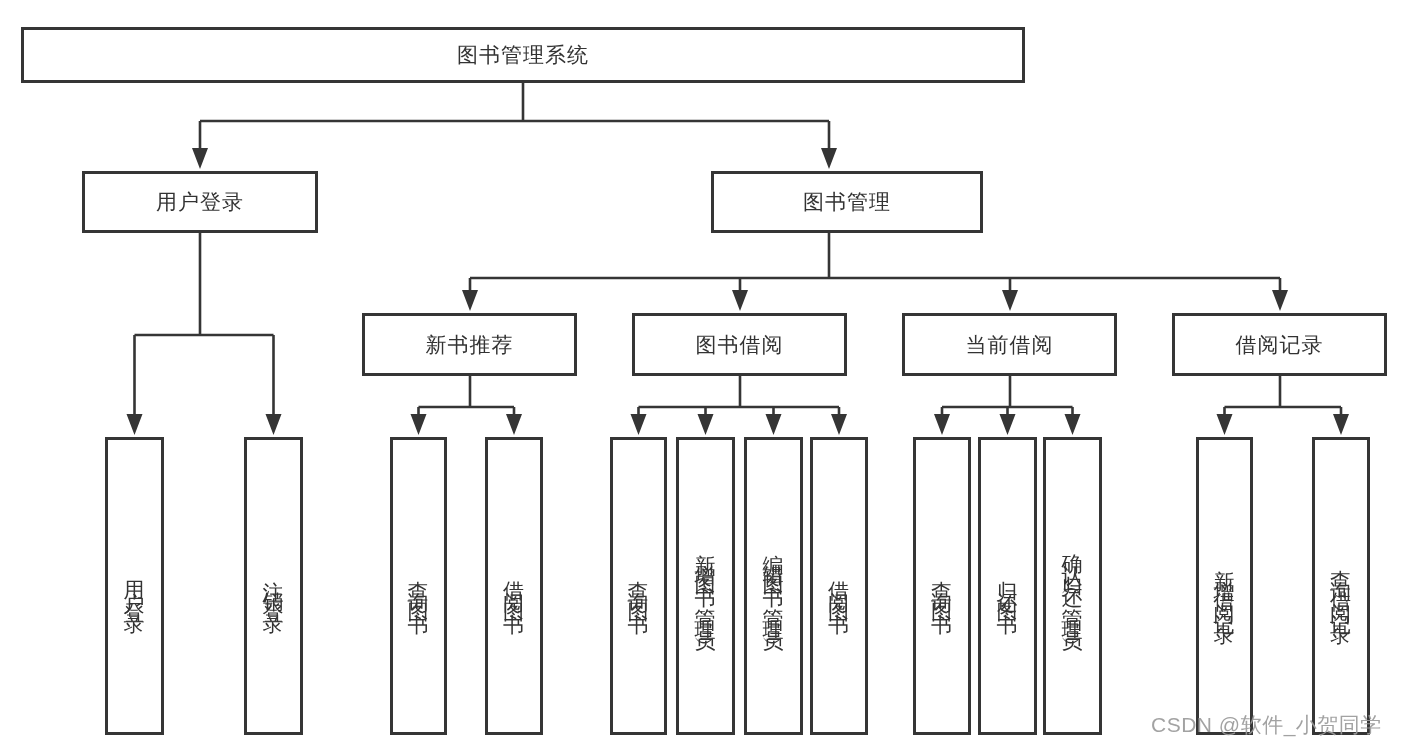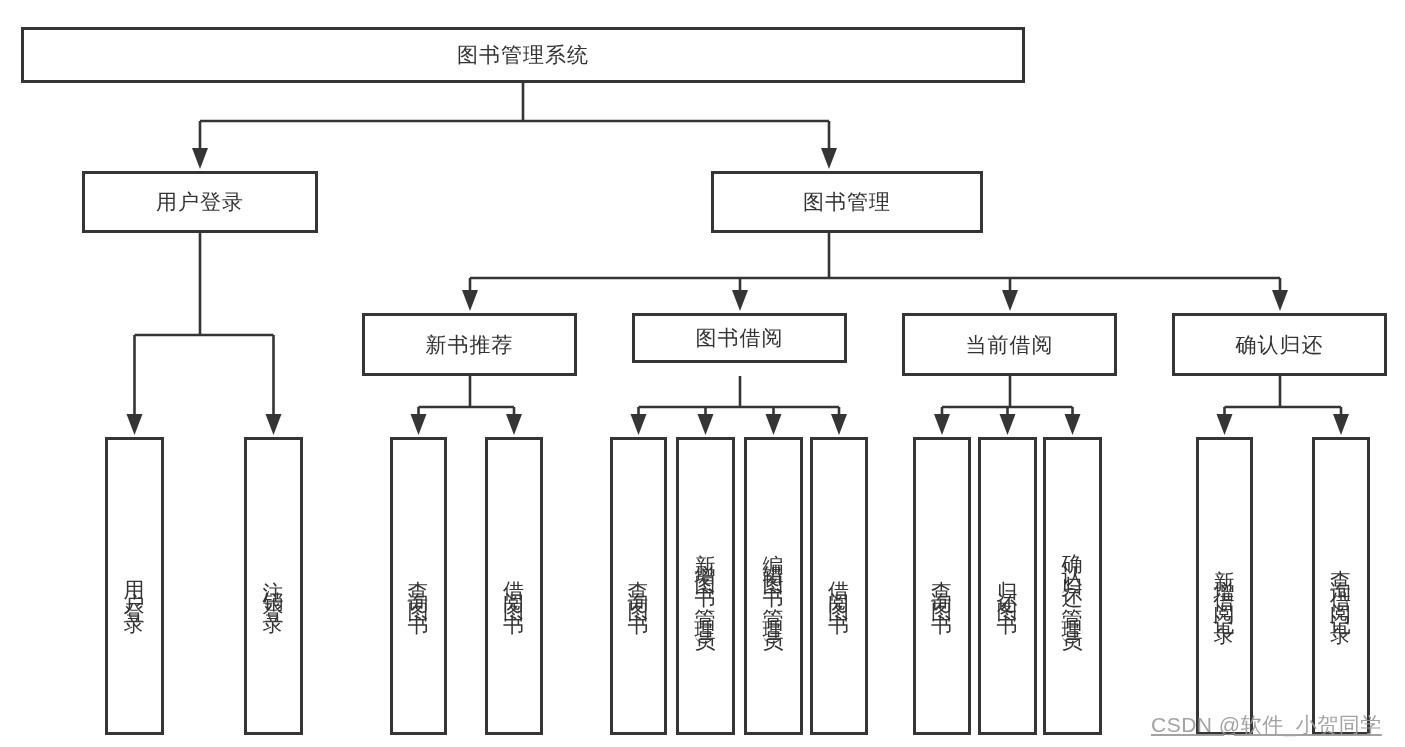--- a/index.html
+++ b/index.html
@@ -40,21 +40,21 @@
     font-size:21px;
     letter-spacing:11px;
     line-height:1.1;
     white-space:nowrap;
   }
   
   #box-root{left:21px;top:27px;width:1004px;height:56px;}
   #box-user-login{left:82px;top:171px;width:236px;height:62px;}
   #box-book-mgmt{left:711px;top:171px;width:272px;height:62px;}
   #box-new-books{left:362px;top:313px;width:215px;height:63px;}
-  #box-book-borrow{left:632px;top:313px;width:215px;height:50px;}
+  #box-book-borrow{left:632px;top:313px;width:215px;height:63px;}
   #box-current-borrow{left:902px;top:313px;width:215px;height:63px;text-align:right;}
   #box-borrow-records{left:1172px;top:313px;width:215px;height:63px;}
   #leaf-a1{left:105px;width:59px;}
   #leaf-a2{left:244px;width:59px;}
   #leaf-b1{left:390px;width:57px;}
   #leaf-b2{left:485px;width:58px;}
   #leaf-c1{left:610px;width:57px;}
   #leaf-c2{left:676px;width:59px;}
   #leaf-c3{left:744px;width:59px;}
   #leaf-c4{left:810px;width:58px;}
@@ -65,21 +65,20 @@
   #leaf-e2{left:1312px;width:58px;}
   #watermark{
     position:absolute;
     left:1151px;top:711px;
     z-index:3;
     font-size:21px;
     color:var(--watermark);
     opacity:.92;
     white-space:nowrap;
     letter-spacing:.5px;
-    text-decoration:underline;
   }
 </style>
 </head>
 <body>
 
 <div id="stage">
 
   <svg id="connectors" width="1405" height="747" viewBox="0 0 1405 747" aria-hidden="true">
 
     <path class="cline" d="M523 69 V121 M200 121 H829 M200 121 V152 M829 121 V152"></path>
@@ -119,21 +118,21 @@
   <div class="box" id="box-new-books">
     <span class="hlabel">新书推荐</span>
   </div>
   <div class="box" id="box-book-borrow">
     <span class="hlabel">图书借阅</span>
   </div>
   <div class="box" id="box-current-borrow">
     <span class="hlabel">当前借阅</span>
   </div>
   <div class="box" id="box-borrow-records">
-    <span class="hlabel">确认归还</span>
+    <span class="hlabel">借阅记录</span>
   </div>
 
   <div class="box leaf" id="leaf-a1">
     <span class="vtext">用户登录</span>
   </div>
   <div class="box leaf" id="leaf-a2">
     <span class="vtext">注销登录</span>
   </div>
 
   <div class="box leaf" id="leaf-b1">

